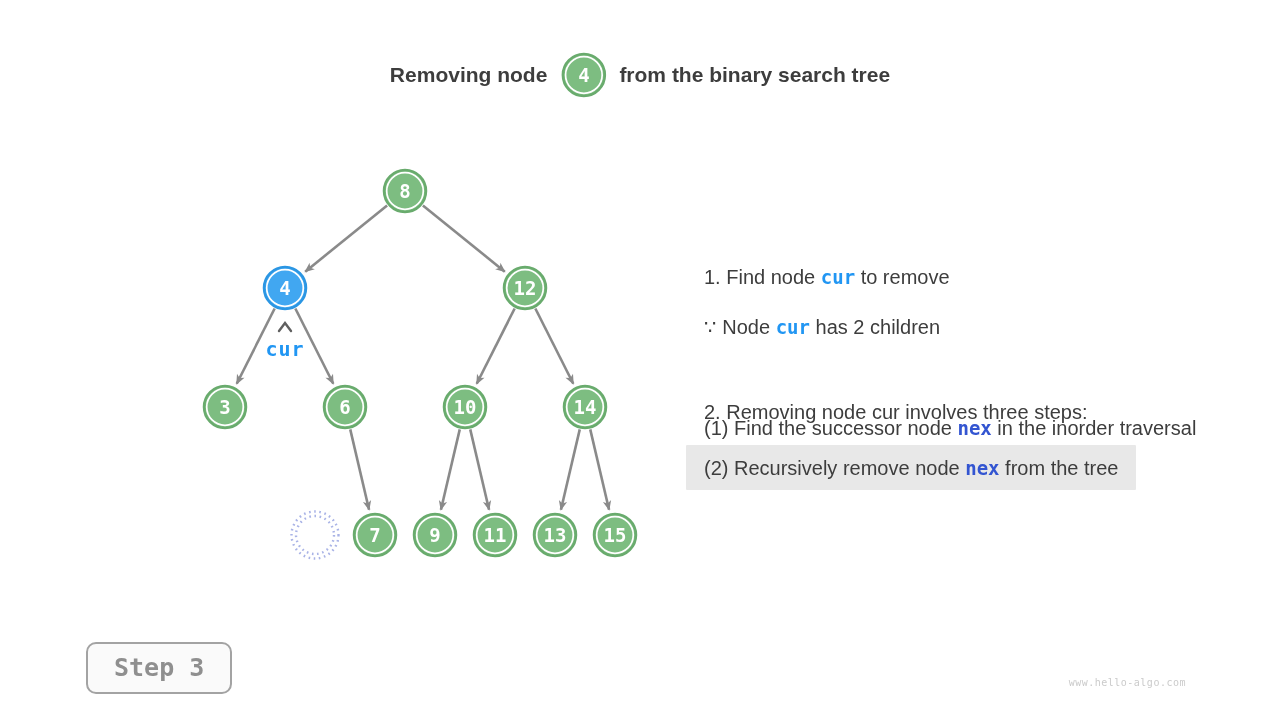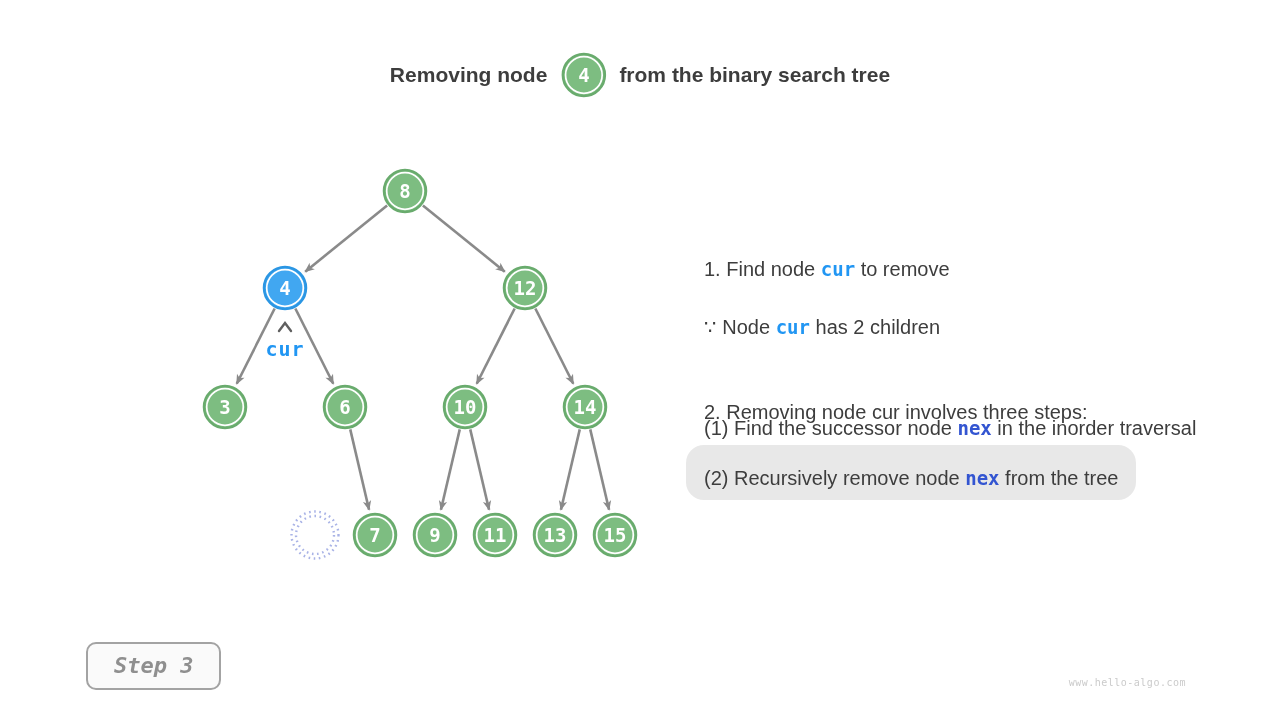--- a/index.html
+++ b/index.html
@@ -32,33 +32,33 @@
     white-space:nowrap;color:var(--text-dark,#3d3d3d);
   }
   .note-line .code{
     font-family:"DejaVu Sans Mono","Liberation Mono",monospace;
     font-weight:bold;font-size:19px;
   }
   .code-cur{color:var(--cur-blue,#2196f3);}
   .code-nex{color:var(--nex-blue,#3355d1);text-align:center;}
   .note-highlight{
     left:636px;background:var(--highlight-bg,#e8e8e8);
-    border-radius:18px;padding:20px 18px 9px 18px;display:inline-block;
+    border-radius:1px;padding:10px 18px 9px 18px;display:inline-block;
   }
   
   .step-badge{
     position:absolute;left:36px;top:642px;
     border:2px solid var(--badge-border,#a3a3a3);
     border-radius:10px;background:#fafafa;
     padding:9px 26px;display:inline-block;
   }
   .step-badge-label{
     font-family:"DejaVu Sans Mono","Liberation Mono",monospace;
-    font-weight:bold;font-size:22px;color:var(--badge-text,#8f8f8f);
-    line-height:1.2;white-space:pre;font-style:italic;
+    font-weight:bold;font-size:25px;color:var(--badge-text,#8f8f8f);
+    line-height:1.2;white-space:pre;
   }
   
   .watermark{
     position:absolute;right:44px;top:677px;
     font-family:"DejaVu Sans Mono","Liberation Mono",monospace;
     font-size:10px;letter-spacing:.5px;color:var(--watermark,#cbcbcb);
   }
 </style>
 </head>
 <body>
@@ -153,21 +153,21 @@
       </g>
       <g>
         <circle cx="425" cy="385" r="21" fill="#7dbd81" stroke="#69ab6d" stroke-width="2.5"></circle>
         <circle cx="425" cy="385" r="18.3" fill="none" stroke="#ffffff" stroke-width="1.7"></circle>
         <text x="425" y="391.5" fill="#ffffff" text-anchor="middle" class="node-num">15</text>
       </g>
       <path d="M89,181 L95,173 L101,181" fill="none" stroke="#5f5f5f" stroke-width="2.4" stroke-linecap="round"></path>
       <text x="95" y="206" fill="#2196f3" text-anchor="middle" class="ptr-label">cur</text>
     </svg>
 
-  <div class="note-line" style="top:256px">
+  <div class="note-line" style="top:264px">
     <span>1. Find node </span><span class="code code-cur">cur</span><span> to remove</span>
   </div>
   <div class="note-line" style="top:314px">
     <span>∵ Node </span><span class="code code-cur">cur</span><span> has 2 children</span>
   </div>
   <div class="note-line" style="top:399px">
     <span>2. Removing node cur involves three steps:</span>
   </div>
   <div class="note-line" style="top:415px">
     <span>(1) Find the successor node </span><span class="code code-nex">nex</span><span> in the inorder traversal</span>

